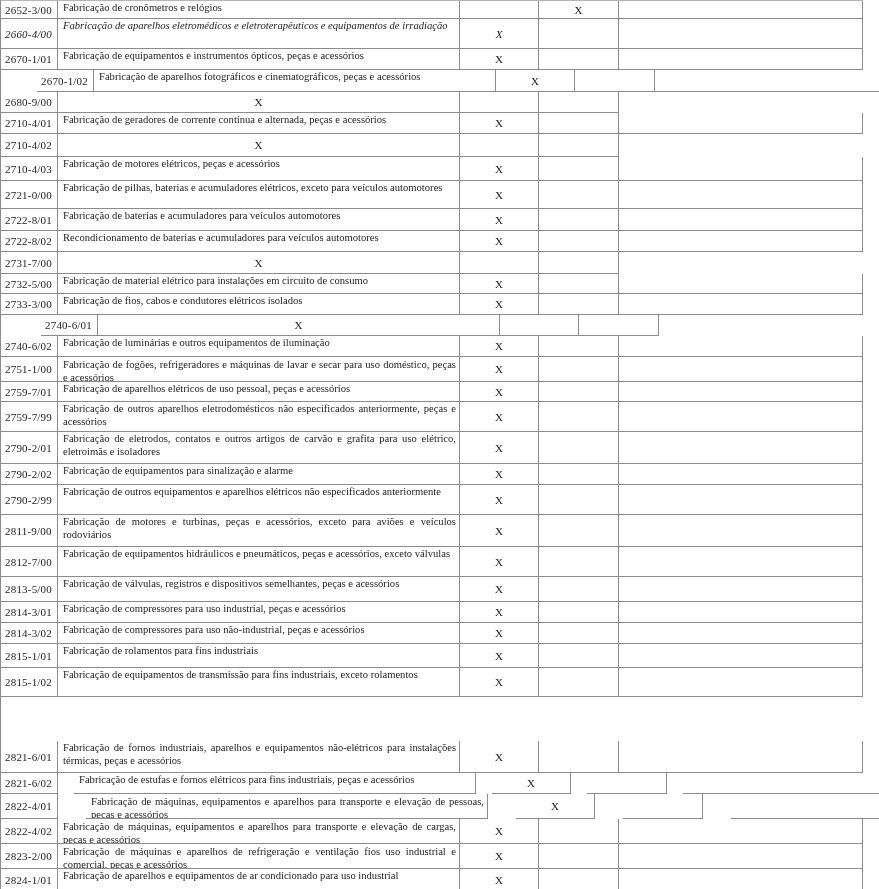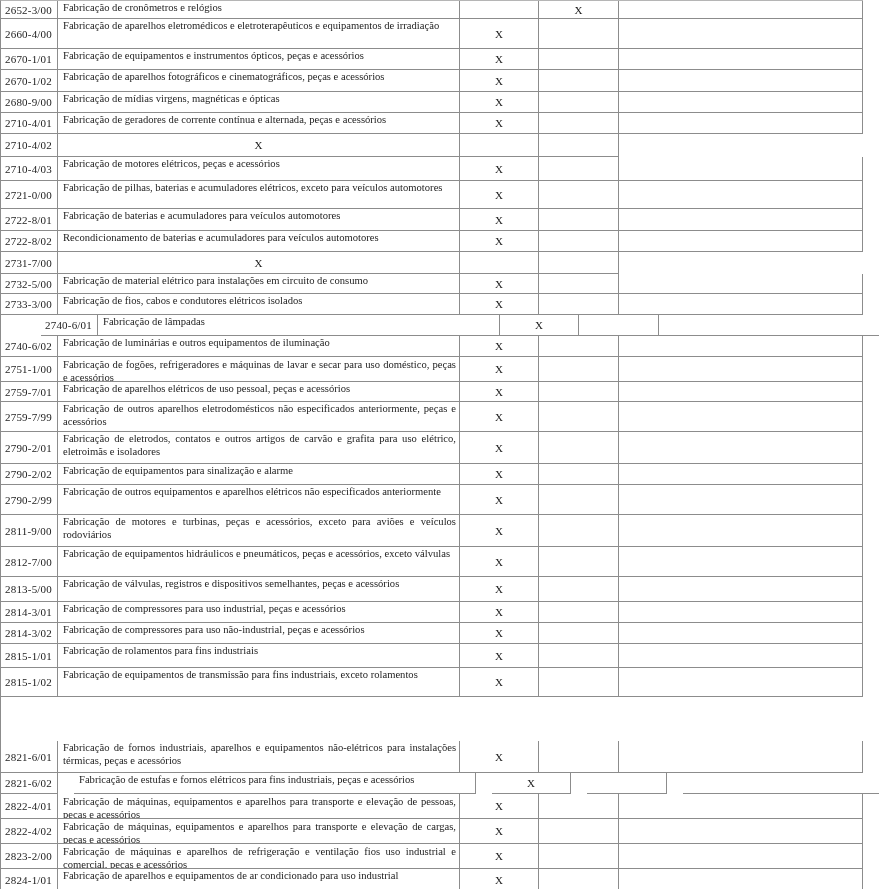--- a/index.html
+++ b/index.html
@@ -81,52 +81,49 @@
   <div class="cnae-table" id="cnae-table">
       <div class="row single" style="height: 18px;">
         <div class="cell cell-code">2652-3/00</div>
         <div class="cell cell-desc">
           <span class="desc-text">Fabricação de cronômetros e relógios</span>
         </div>
         <div class="cell cell-mark"></div>
         <div class="cell cell-mark">X</div>
         <div class="cell cell-empty"></div>
       </div>
-      <div class="row single" style="height: 30px;">
+      <div class="row single" style="height: 30px; font-style: italic;">
         <div class="cell cell-code">2660-4/00</div>
         <div class="cell cell-desc">
           <span class="desc-text">Fabricação de aparelhos eletromédicos e eletroterapêuticos e equipamentos de irradiação</span>
         </div>
         <div class="cell cell-mark">X</div>
         <div class="cell cell-mark"></div>
         <div class="cell cell-empty"></div>
       </div>
       <div class="row single" style="height: 21px;">
         <div class="cell cell-code">2670-1/01</div>
         <div class="cell cell-desc">
           <span class="desc-text">Fabricação de equipamentos e instrumentos ópticos, peças e acessórios</span>
         </div>
         <div class="cell cell-mark">X</div>
         <div class="cell cell-mark"></div>
         <div class="cell cell-empty"></div>
       </div>
-      <div class="row single" style="height: 22px;">
+      <div class="row single" style="height: 22px; margin-left: 36px;">
         <div class="cell cell-code">2670-1/02</div>
         <div class="cell cell-desc">
           <span class="desc-text">Fabricação de aparelhos fotográficos e cinematográficos, peças e acessórios</span>
         </div>
         <div class="cell cell-mark">X</div>
         <div class="cell cell-mark"></div>
         <div class="cell cell-empty"></div>
       </div>
       <div class="row single" style="height: 21px;">
         <div class="cell cell-code">2680-9/00</div>
-        <div class="cell cell-desc">
-          <span class="desc-text">Fabricação de mídias virgens, magnéticas e ópticas</span>
-        </div>
         <div class="cell cell-mark">X</div>
         <div class="cell cell-mark"></div>
         <div class="cell cell-empty"></div>
       </div>
       <div class="row single" style="height: 21px;">
         <div class="cell cell-code">2710-4/01</div>
         <div class="cell cell-desc">
           <span class="desc-text">Fabricação de geradores de corrente contínua e alternada, peças e acessórios</span>
         </div>
         <div class="cell cell-mark">X</div>
@@ -194,23 +191,20 @@
         <div class="cell cell-code">2733-3/00</div>
         <div class="cell cell-desc">
           <span class="desc-text">Fabricação de fios, cabos e condutores elétricos isolados</span>
         </div>
         <div class="cell cell-mark">X</div>
         <div class="cell cell-mark"></div>
         <div class="cell cell-empty"></div>
       </div>
       <div class="row single" style="height: 21px; margin-left: 40px;">
         <div class="cell cell-code">2740-6/01</div>
-        <div class="cell cell-desc">
-          <span class="desc-text">Fabricação de lâmpadas</span>
-        </div>
         <div class="cell cell-mark">X</div>
         <div class="cell cell-mark"></div>
         <div class="cell cell-empty"></div>
       </div>
       <div class="row single" style="height: 21px;">
         <div class="cell cell-code">2740-6/02</div>
         <div class="cell cell-desc">
           <span class="desc-text">Fabricação de luminárias e outros equipamentos de iluminação</span>
         </div>
         <div class="cell cell-mark">X</div>
@@ -345,21 +339,21 @@
       </div>
       <div class="row single" style="height: 21px; gap: 16px;">
         <div class="cell cell-code">2821-6/02</div>
         <div class="cell cell-desc">
           <span class="desc-text">Fabricação de estufas e fornos elétricos para fins industriais, peças e acessórios</span>
         </div>
         <div class="cell cell-mark">X</div>
         <div class="cell cell-mark"></div>
         <div class="cell cell-empty"></div>
       </div>
-      <div class="row cut" style="height: 25px;">
+      <div class="row cut" style="height: 25px; gap: 28px;">
         <div class="cell cell-code">2822-4/01</div>
         <div class="cell cell-desc">
           <span class="desc-text">Fabricação de máquinas, equipamentos e aparelhos para transporte e elevação de pessoas, peças e acessórios</span>
         </div>
         <div class="cell cell-mark">X</div>
         <div class="cell cell-mark"></div>
         <div class="cell cell-empty"></div>
       </div>
       <div class="row cut" style="height: 25px;">
         <div class="cell cell-code">2822-4/02</div>

